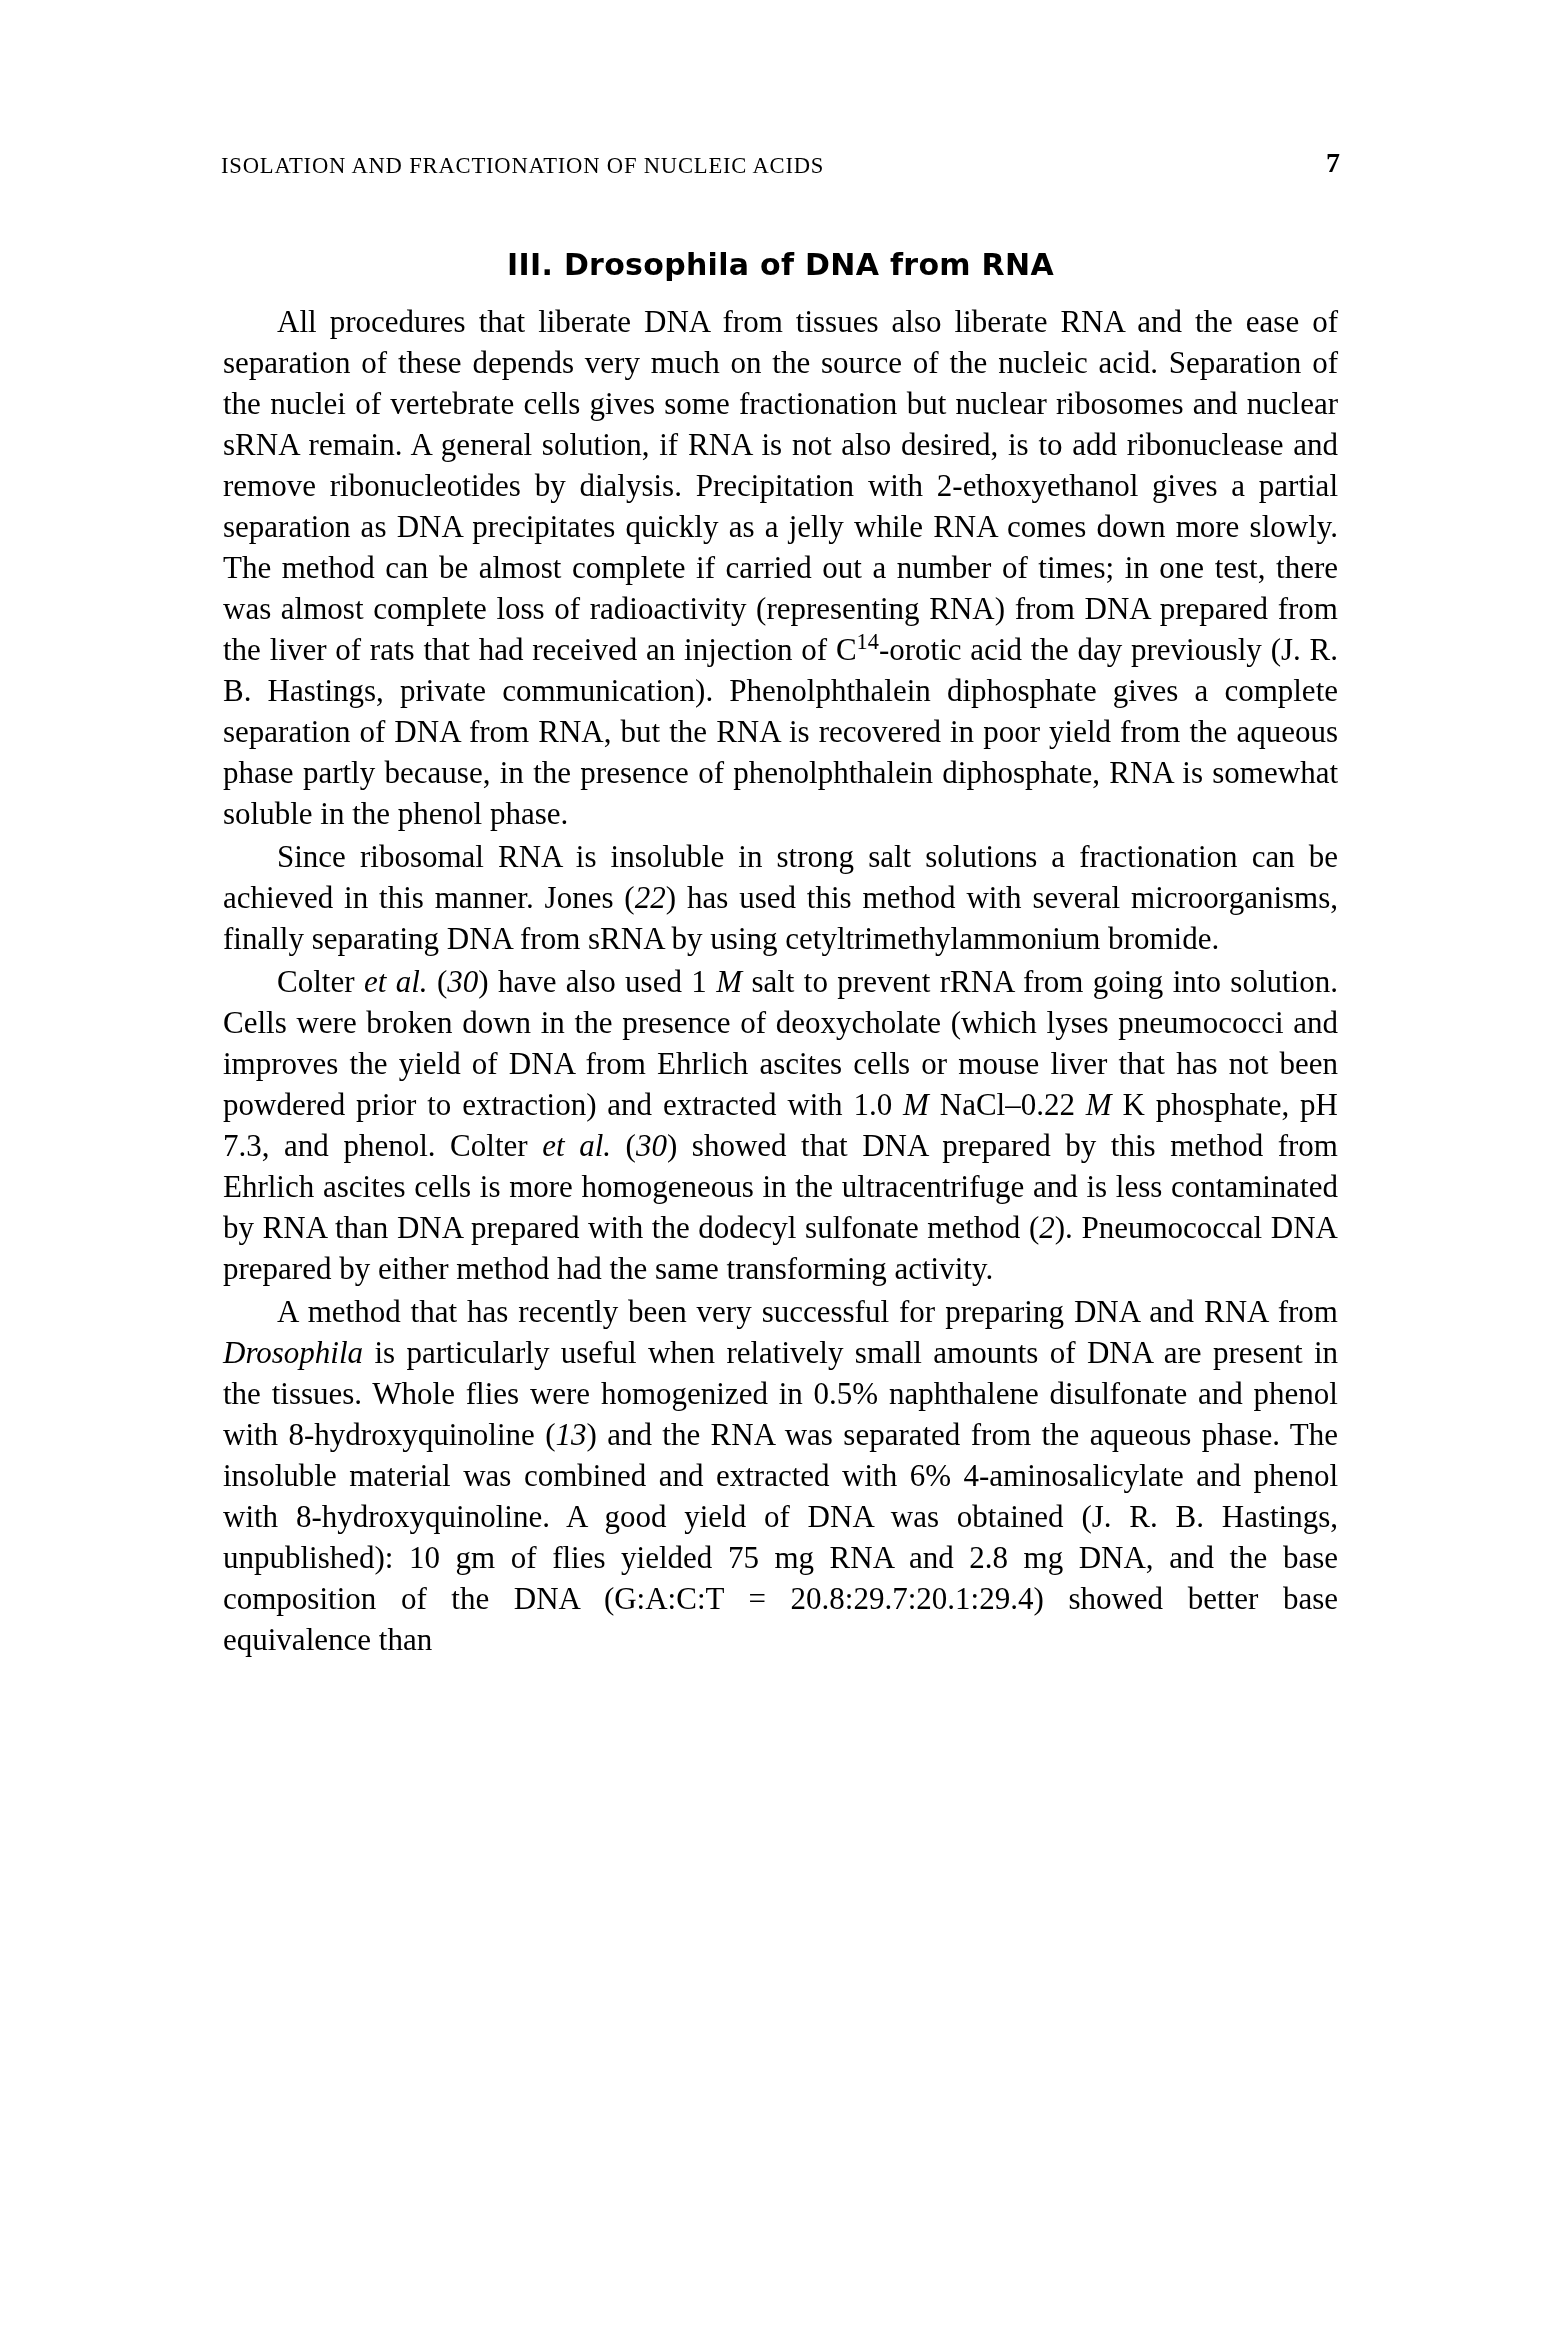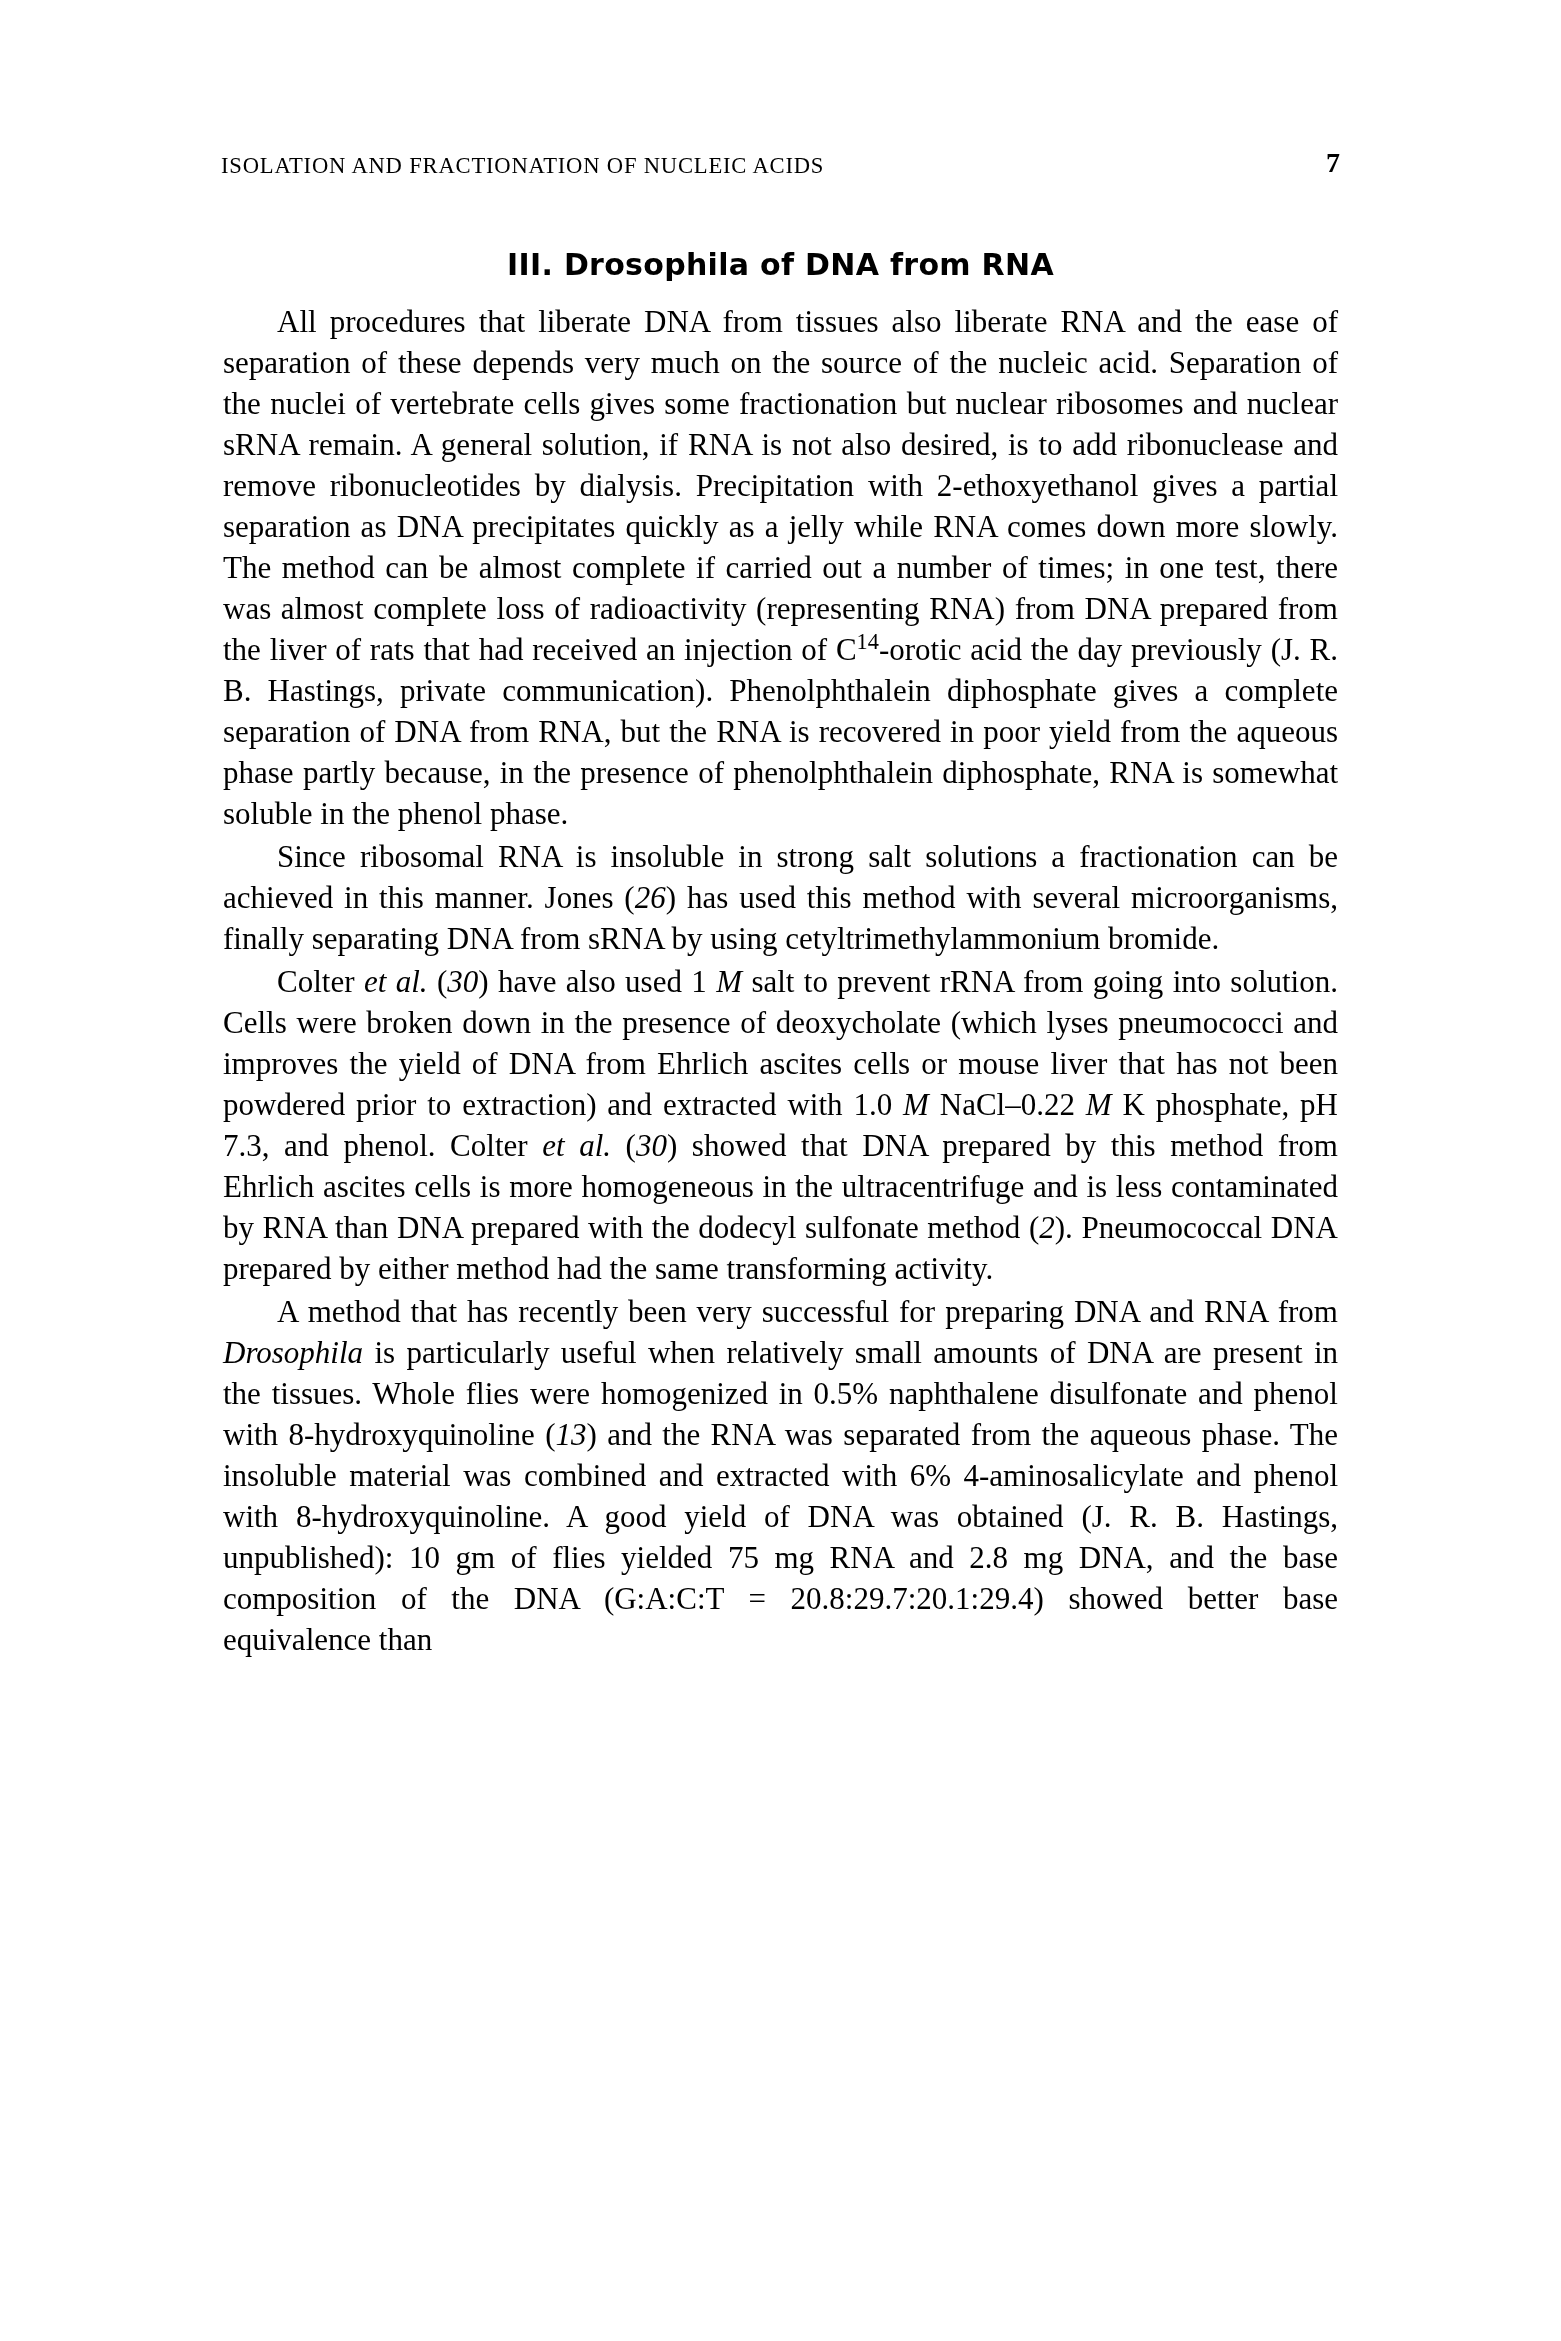--- a/index.html
+++ b/index.html
@@ -73,21 +73,21 @@
 
     <div class="running-head">
       <span class="rh-title">ISOLATION AND FRACTIONATION OF NUCLEIC ACIDS</span>
       <span class="rh-page">7</span>
     </div>
 
     <h1 class="section-title">III.  Drosophila of DNA from RNA</h1>
 
     <p class="body-par">All procedures that liberate DNA from tissues also liberate RNA and the ease of separation of these depends very much on the source of the nucleic acid. Separation of the nuclei of vertebrate cells gives some fractionation but nuclear ribosomes and nuclear sRNA remain. A general solution, if RNA is not also desired, is to add ribonuclease and remove ribonucleotides by dialysis. Precipitation with 2-ethoxyethanol gives a partial separation as DNA precipitates quickly as a jelly while RNA comes down more slowly. The method can be almost complete if carried out a number of times; in one test, there was almost complete loss of radioactivity (representing RNA) from DNA prepared from the liver of rats that had received an injection of C<span class="sup">14</span>-orotic acid the day previously (J. R. B. Hastings, private communication). Phenolphthalein diphosphate gives a complete separation of DNA from RNA, but the RNA is recovered in poor yield from the aqueous phase partly because, in the presence of phenolphthalein diphosphate, RNA is somewhat soluble in the phenol phase.</p>
 
-    <p class="body-par">Since ribosomal RNA is insoluble in strong salt solutions a fractionation can be achieved in this manner. Jones (<i>26</i>) has used this method with several microorganisms, finally separating DNA from sRNA by using cetyltrimethylammonium bromide.</p>
+    <p class="body-par">Since ribosomal RNA is insoluble in strong salt solutions a fractionation can be achieved in this manner. Jones (<i>22</i>) has used this method with several microorganisms, finally separating DNA from sRNA by using cetyltrimethylammonium bromide.</p>
 
     <p class="body-par">Colter <i>et al.</i> (<i>30</i>) have also used 1 <i>M</i> salt to prevent rRNA from going into solution. Cells were broken down in the presence of deoxycholate (which lyses pneumococci and improves the yield of DNA from Ehrlich ascites cells or mouse liver that has not been powdered prior to extraction) and extracted with 1.0 <i>M</i> NaCl–0.22 <i>M</i> K phosphate, pH 7.3, and phenol. Colter <i>et al.</i> (<i>30</i>) showed that DNA prepared by this method from Ehrlich ascites cells is more homogeneous in the ultracentrifuge and is less contaminated by RNA than DNA prepared with the dodecyl sulfonate method (<i>2</i>). Pneumococcal DNA prepared by either method had the same transforming activity.</p>
 
     <p class="body-par">A method that has recently been very successful for preparing DNA and RNA from <i>Drosophila</i> is particularly useful when relatively small amounts of DNA are present in the tissues. Whole flies were homogenized in 0.5% naphthalene disulfonate and phenol with 8-hydroxyquinoline (<i>13</i>) and the RNA was separated from the aqueous phase. The insoluble material was combined and extracted with 6% 4-aminosalicylate and phenol with 8-hydroxyquinoline. A good yield of DNA was obtained (J. R. B. Hastings, unpublished): 10 gm of flies yielded 75 mg RNA and 2.8 mg DNA, and the base composition of the DNA (G:A:C:T = 20.8:29.7:20.1:29.4) showed better base equivalence than</p>
 
   </div>
 </div>
 
 
 </body></html>

